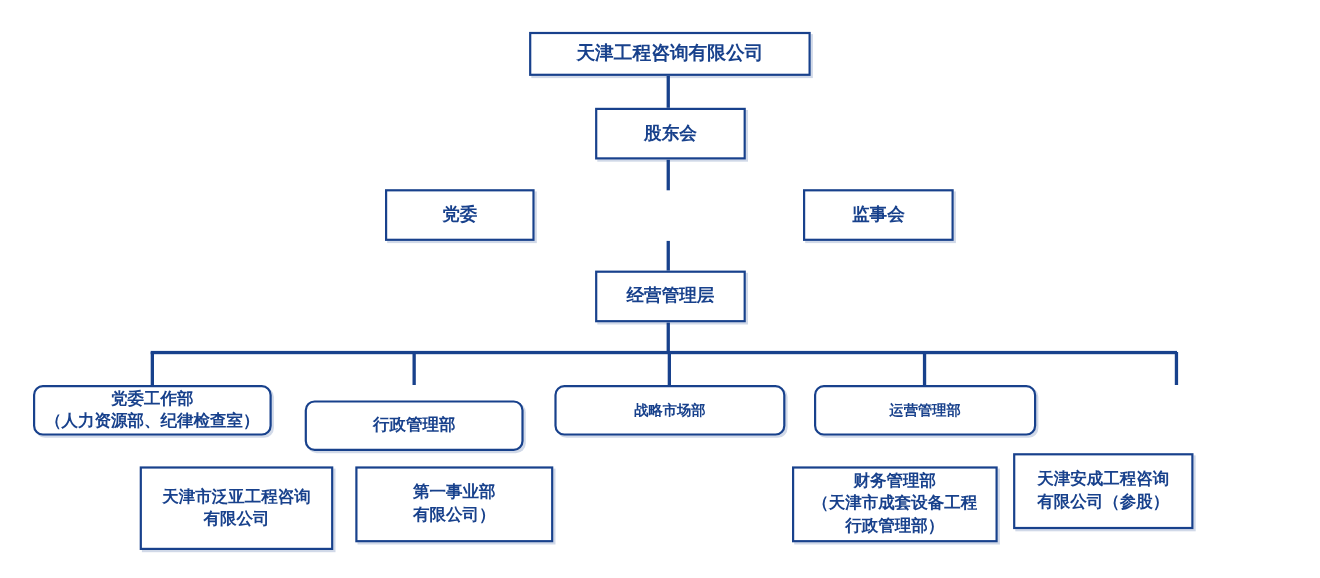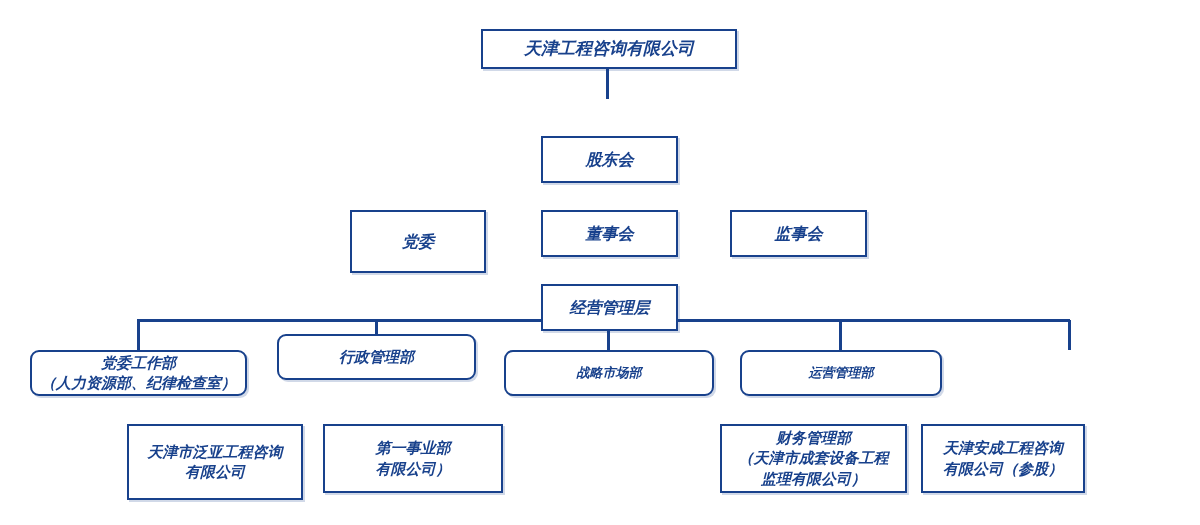--- a/index.html
+++ b/index.html
@@ -16,25 +16,24 @@
     border:2.5px solid var(--blue);
     background:#ffffff;
     color:var(--blue);
     font-weight:700;
     display:flex;
     flex-direction:column;
     align-items:center;
     justify-content:center;
     line-height:1.35;
     box-shadow:2px 2px 0 rgba(24,65,140,0.20);
-    font-style:italic;
   }
   .rd{border-radius:9px;}
   .f17{font-size:17px;}
-  .f16{font-size:16px;margin-top:38px;}
+  .f16{font-size:16px;}
   .f165{font-size:13px;}
   .f15{font-size:15px;}
   .line{position:absolute;background:var(--blue);}
   .v{width:3px;}
   .h{height:3px;}
 </style>
 </head>
 <body>
 
 <div class="canvas">
@@ -51,59 +50,56 @@
   <div class="line v" style="left:1068px;top:320px;height:30px"></div>
 
   <div class="box f17" style="left:481px;top:29px;width:256px;height:40px">
     <span>天津工程咨询有限公司</span>
   </div>
 
   <div class="box f16" style="left:541px;top:98px;width:137px;height:47px">
     <span>股东会</span>
   </div>
 
-  <div class="box f16" style="left:350px;top:172px;width:136px;height:63px">
+  <div class="box f16" style="left:350px;top:172px;width:136px;height:47px">
     <span>党委</span>
-  </div>
-  <div class="box f16" style="left:541px;top:172px;width:137px;height:47px">
-    <span>董事会</span>
   </div>
   <div class="box f16" style="left:730px;top:172px;width:137px;height:47px">
     <span>监事会</span>
   </div>
 
   <div class="box f16" style="left:541px;top:246px;width:137px;height:47px">
     <span>经营管理层</span>
   </div>
 
   <div class="box rd f15" style="left:30px;top:350px;width:217px;height:46px">
     <span>党委工作部</span>
     <span>（人力资源部、纪律检查室）</span>
   </div>
-  <div class="box rd f15" style="left:277px;top:334px;width:199px;height:46px">
+  <div class="box rd f15" style="left:277px;top:364px;width:199px;height:46px">
     <span>行政管理部</span>
   </div>
   <div class="box rd f165" style="left:504px;top:350px;width:210px;height:46px">
     <span>战略市场部</span>
   </div>
   <div class="box rd f165" style="left:740px;top:350px;width:202px;height:46px">
     <span>运营管理部</span>
   </div>
 
   <div class="box f15" style="left:127px;top:424px;width:176px;height:76px">
     <span>天津市泛亚工程咨询</span>
     <span>有限公司</span>
   </div>
   <div class="box f15" style="left:323px;top:424px;width:180px;height:69px">
     <span>第一事业部</span>
     <span>有限公司）</span>
   </div>
   <div class="box f15" style="left:720px;top:424px;width:187px;height:69px">
     <span>财务管理部</span>
     <span>（天津市成套设备工程</span>
-    <span>监理有限公司）</span>
+    <span>行政管理部）</span>
   </div>
-  <div class="box f15" style="left:921px;top:424px;width:164px;height:69px">
+  <div class="box f15" style="left:921px;top:412px;width:164px;height:69px">
     <span>天津安成工程咨询</span>
     <span>有限公司（参股）</span>
   </div>
 
 </div>
 
 </body></html>

